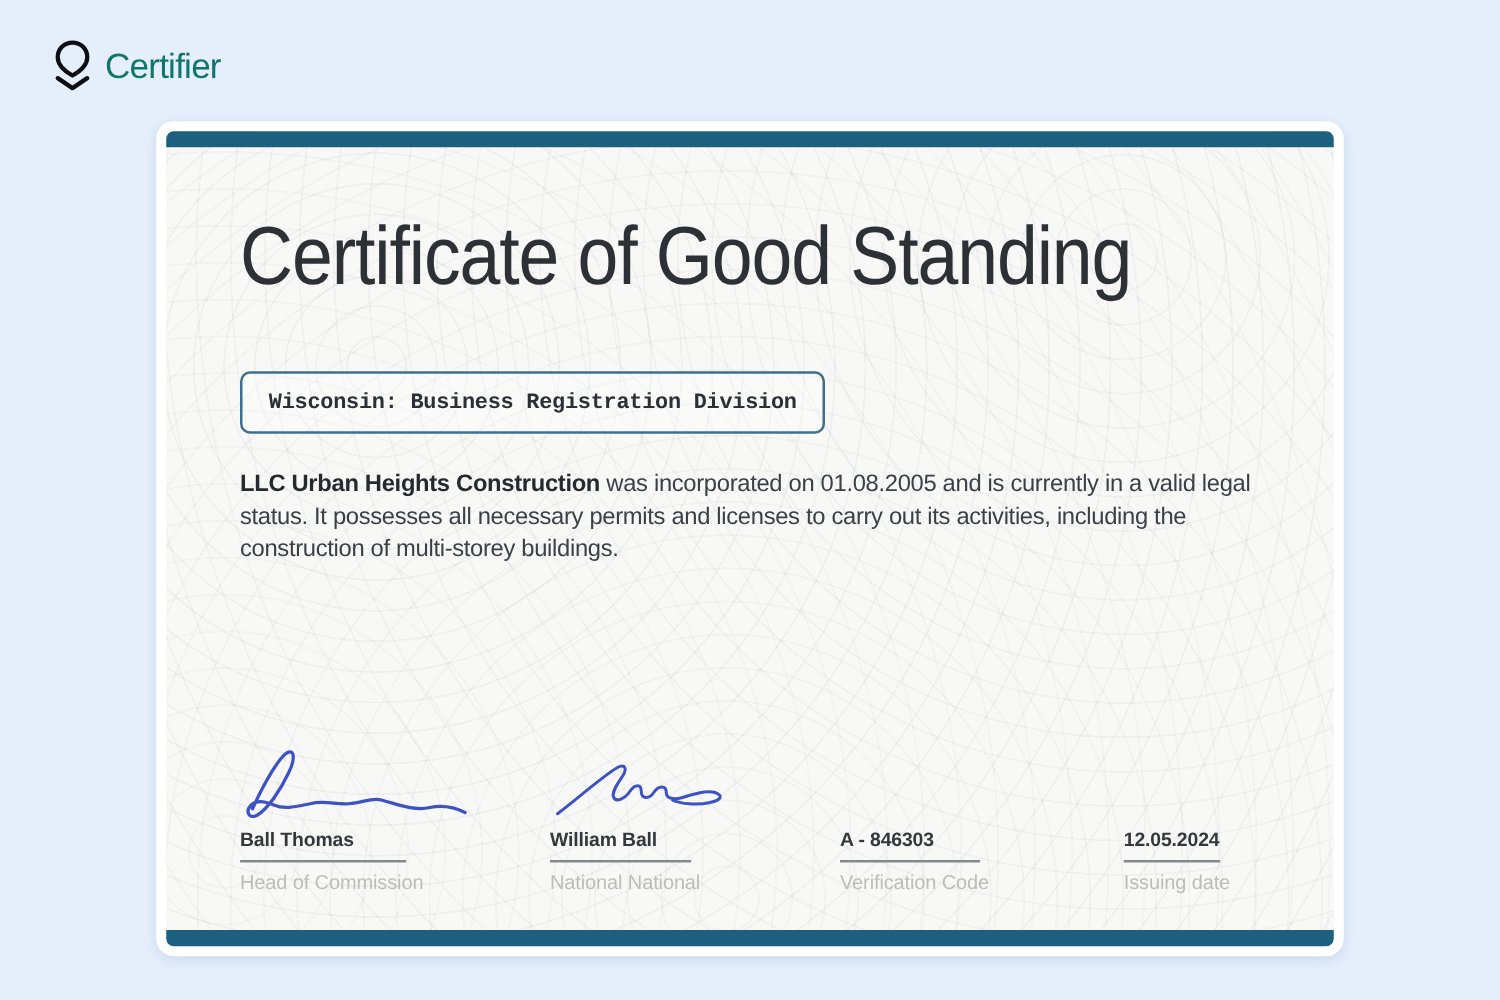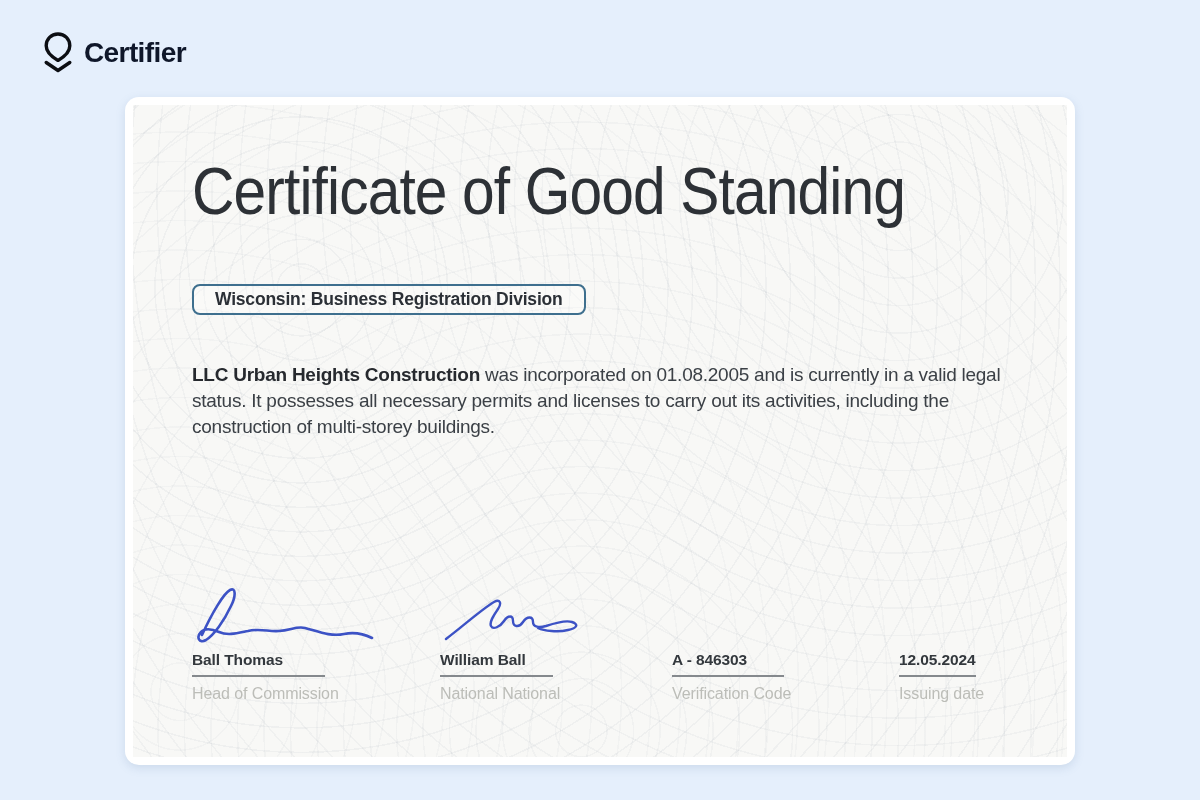--- a/index.html
+++ b/index.html
@@ -11,32 +11,32 @@
     overflow:hidden;
   }
 
   
   .brand {
     position:absolute; left:40px; top:31px;
     display:flex; align-items:center; gap:8px;
   }
   .brand svg { display:block; }
   .brand-name {
-    font-size:28px; font-weight:bold; color:#0f172a; letter-spacing:-0.6px;
+    font-size:28px; font-weight:normal; color:#0f766e; letter-spacing:-0.6px;
   }
 
   
   .card {
     position:absolute; left:125px; top:97px;
     width:950px; height:668px;
     background:#ffffff;
     border-radius:14px;
     padding:8px;
     box-shadow:0 3px 10px rgba(90,120,160,0.18);
-    display:flex; flex-direction:row;
+    display:flex; flex-direction:column;
   }
   .accent-bar { height:13px; background:#1d5f7e; flex:0 0 auto; }
   .accent-bar.top    { border-radius:6px 6px 0 0; }
   .accent-bar.bottom { border-radius:0 0 6px 6px; }
 
   .paper {
     flex:1 1 auto;
     position:relative;
     background-color:#f8f8f6;
     background-image:
@@ -53,22 +53,23 @@
     font-size:66px; font-weight:normal; color:#2d3136;
     letter-spacing:-1px; white-space:nowrap;
     transform:scaleX(0.89); transform-origin:left center;
   }
 
   
   .jurisdiction-box {
     position:absolute; left:59px; top:179px;
     display:inline-block;
     border:2px solid #3e6f8e; border-radius:8px;
-    padding:3px 21px;
+    padding:13px 21px;
     background:rgba(255,255,255,0.25);
+    font-family:Liberation Mono, monospace;
   }
   .jurisdiction-box .label {
     font-size:17.5px; font-weight:bold; color:#2b3036; letter-spacing:-0.2px;
   }
 
   
   .para {
     position:absolute; left:59px; width:822px;
     font-size:19px; line-height:1.36; color:#3b4046; letter-spacing:-0.25px;
   }

